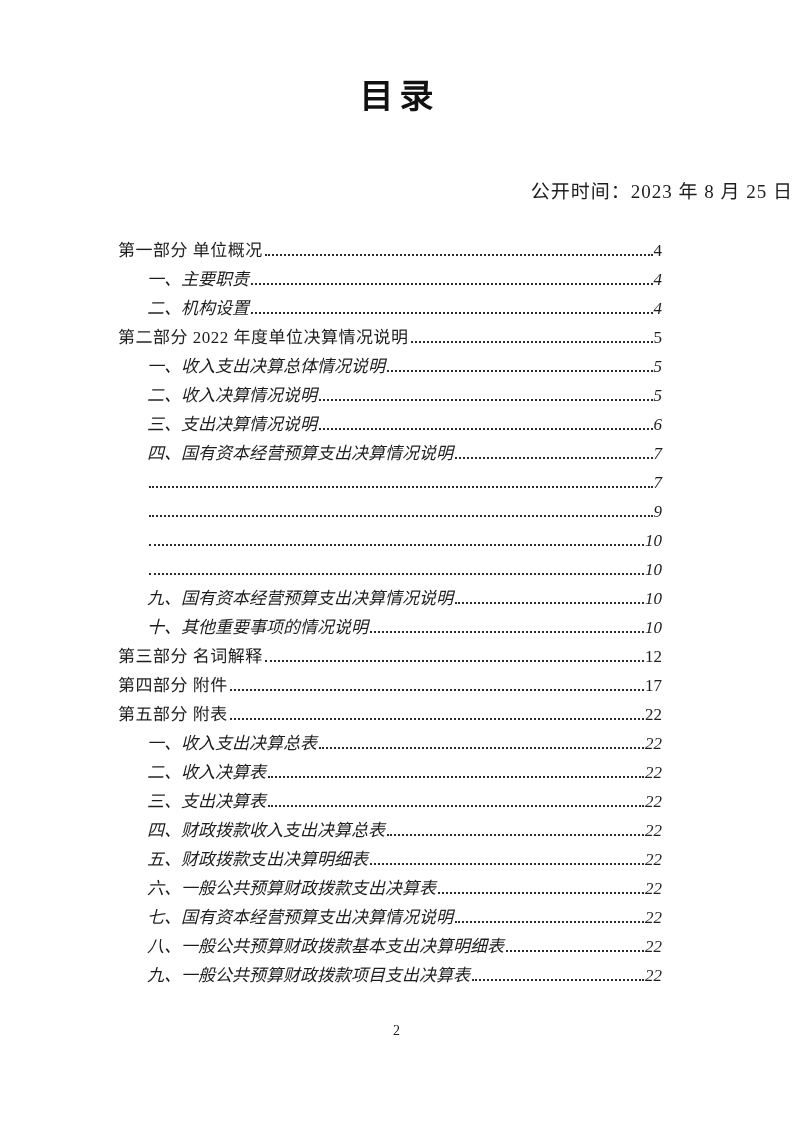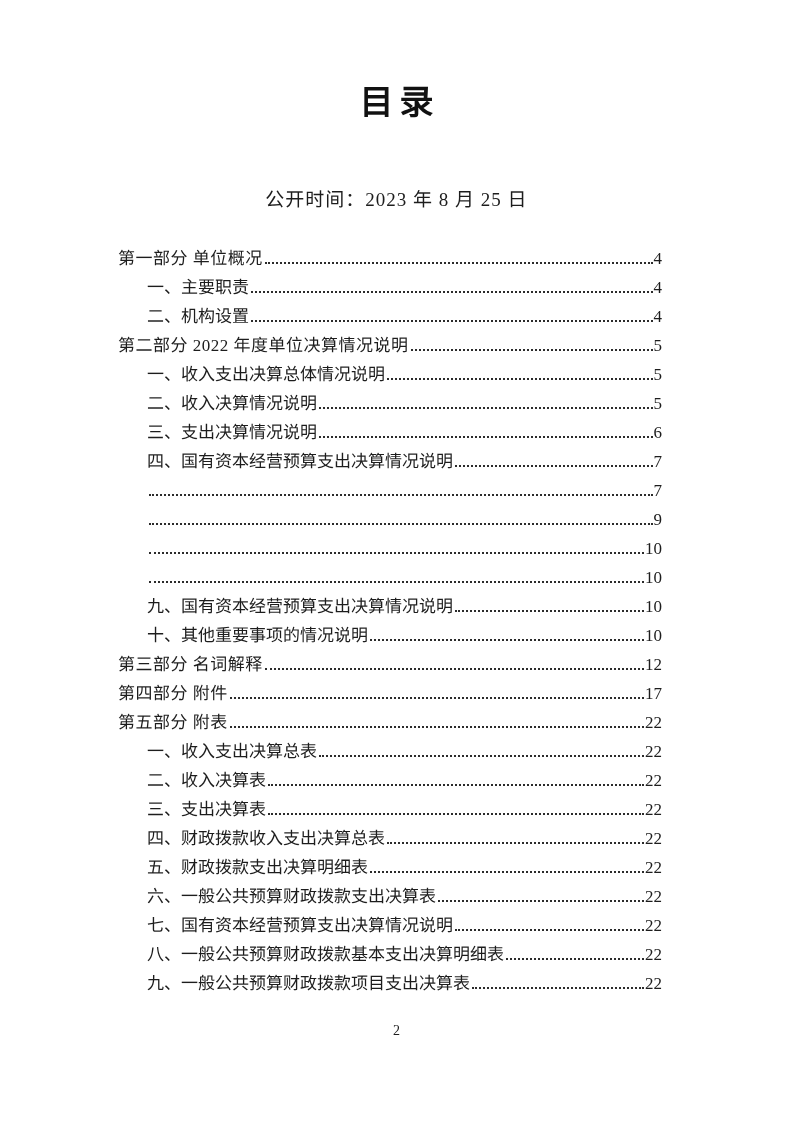--- a/index.html
+++ b/index.html
@@ -12,53 +12,54 @@
     width: 793px;
     height: 1122px;
     margin: 0 auto;
     background: #ffffff;
     color: #1d1d1d;
     font-family: "Liberation Serif", serif;
     overflow: hidden;
     box-sizing: border-box;
   }
   .doc-title {
-    margin: 12px;
+    margin: 4px;
     padding-top: 73px;
     text-align: center;
-    font-family: Liberation Mono, monospace;
+    font-family: Liberation Serif, serif;
     font-weight: 700;
     font-size: 34px;
     line-height: 40px;
     letter-spacing: 6px;
     text-indent: 6px;
     color: #111111;
   }
   .publish-time {
     margin-top: 63px;
-    text-align: center;
+    text-align: right;
     font-size: 19px;
     line-height: 23px;
     letter-spacing: 1px;
   }
   .toc {
     margin: 33px 131px 0 118px;
   }
   .toc-entry {
     display: flex;
     align-items: baseline;
     line-height: 29px;
     height: 29px;
     font-size: 17px;
     cursor: pointer;
     text-decoration: none;
     color: inherit;
   }
   .toc-entry.item {
     padding-left: 29px;
+    font-style: italic;
   }
   .toc-entry .toc-label {
     white-space: nowrap;
   }
   .toc-entry.part .toc-label {
     letter-spacing: 0.5px;
   }
   .toc-leader {
     flex: 1 1 auto;
     min-width: 12px;

